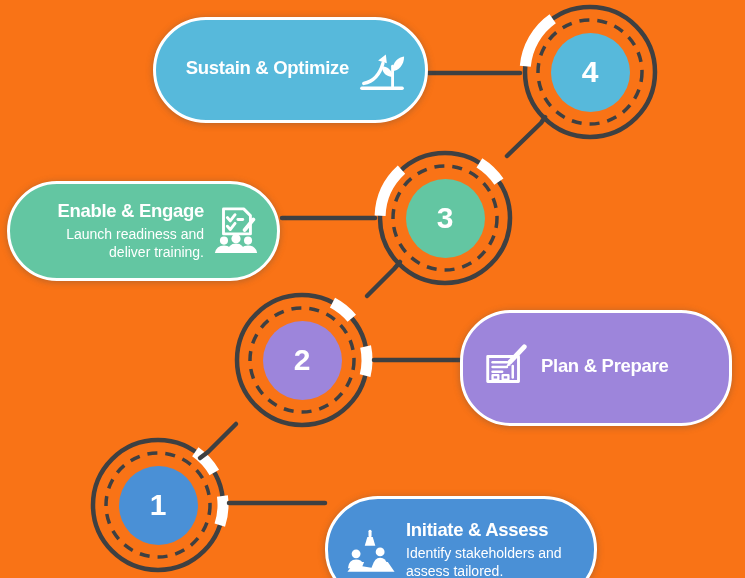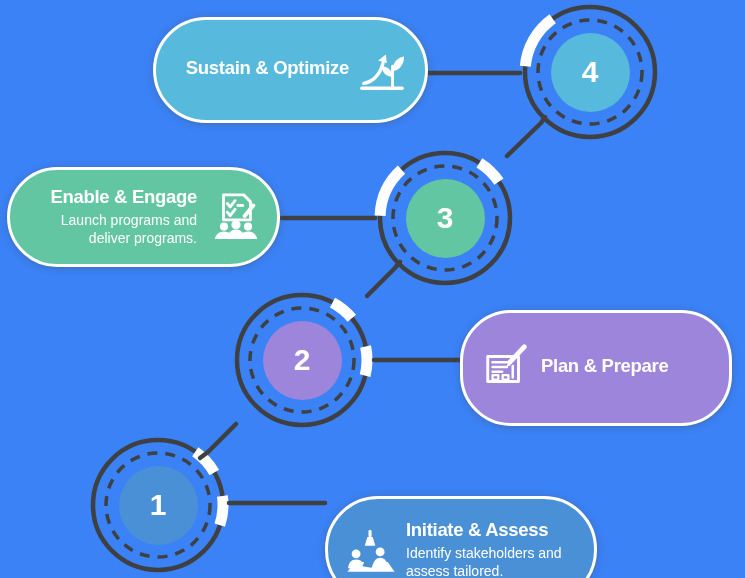--- a/index.html
+++ b/index.html
@@ -1,18 +1,18 @@
 <!DOCTYPE html>
 <html><head>
 <meta charset="utf-8">
 <style>
   html,body{margin:0;padding:0;background:#fff;}
   .stage{
     position:relative;width:745px;height:578px;overflow:hidden;
-    font-family:"Liberation Sans", sans-serif;background:#3b82f6;
+    font-family:"Liberation Sans", sans-serif;background:#f97316;
   }
   .wires{position:absolute;left:0;top:0;}
 
   
   .pill{
     position:absolute;display:flex;align-items:center;box-sizing:border-box;
     border:3px solid #fff;box-shadow:0 1px 7px rgba(70,70,70,.38);
     color:#fff;
   }
   .pill-text{flex:1;min-width:0;}
@@ -21,22 +21,22 @@
     white-space:nowrap;margin-bottom:4px;
   }
   .pill-desc{font-size:14px;line-height:1.28;}
   .align-right{text-align:right;}
   .align-left{text-align:left;}
   .pill-icon{width:54px;flex:0 0 auto;display:flex;align-items:center;justify-content:center;}
   .pill-icon svg{display:block;}
 
   .pill4{left:153px;top:17px;width:275px;height:106px;border-radius:53px;
          background:#57B9DB;padding:0 16px 0 24px;gap:6px;}
-  .pill3{left:7px;top:167px;width:273px;height:100px;border-radius:50px;
-         background:#63C6A2;padding:0 14px 0 20px;gap:12px;}
+  .pill3{left:7px;top:181px;width:273px;height:100px;border-radius:50px;
+         background:#63C6A2;padding:0 14px 0 20px;gap:5px;}
   .pill2{left:460px;top:310px;width:272px;height:116px;border-radius:51px;
          background:#9D85DB;padding:0 20px 0 16px;gap:8px;}
   .pill1{left:325px;top:448px;width:272px;height:107px;border-radius:53px;
          background:#4A90D6;padding:0 20px 0 16px;gap:8px;margin-top:48px;}
 
   
   .node{
     position:absolute;width:79px;height:79px;border-radius:50%;
     display:flex;align-items:center;justify-content:center;
     color:#fff;font-weight:700;font-size:30px;
@@ -102,21 +102,21 @@
           <path d="M37 33 C37 26 31 22 26 22 C26 30 32 33 37 33 Z"></path>
           <path d="M22 16 L30 10 L31 19 Z"></path>
         </g>
       </svg>
     </div>
   </div>
 
   <div class="pill pill3">
     <div class="pill-text align-right">
       <div class="pill-title">Enable &amp; Engage</div>
-      <div class="pill-desc">Launch programs and deliver programs.</div>
+      <div class="pill-desc">Launch readiness and deliver training.</div>
     </div>
     <div class="pill-icon">
       <svg width="50" height="50" viewBox="0 0 52 52">
         <g stroke="#fff" fill="none" stroke-linecap="round" stroke-linejoin="round">
           <path d="M13 3 H34 L41 10 V29 H13 Z" stroke-width="3"></path>
           <path d="M17 12 l3 3.5 5 -6.5" stroke-width="3"></path>
           <path d="M17 21 l3 3.5 5 -6.5" stroke-width="3"></path>
           <path d="M28 14 h5" stroke-width="3"></path>
           <path d="M35 25 L44 14" stroke-width="4"></path>
         </g>

